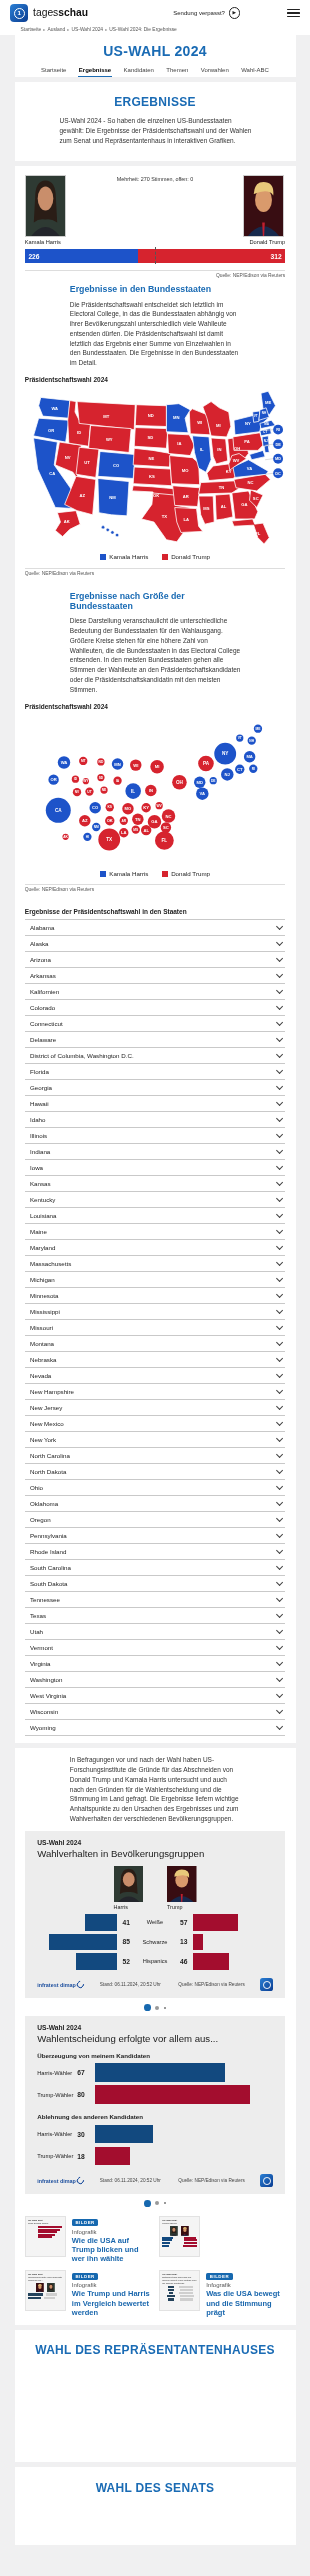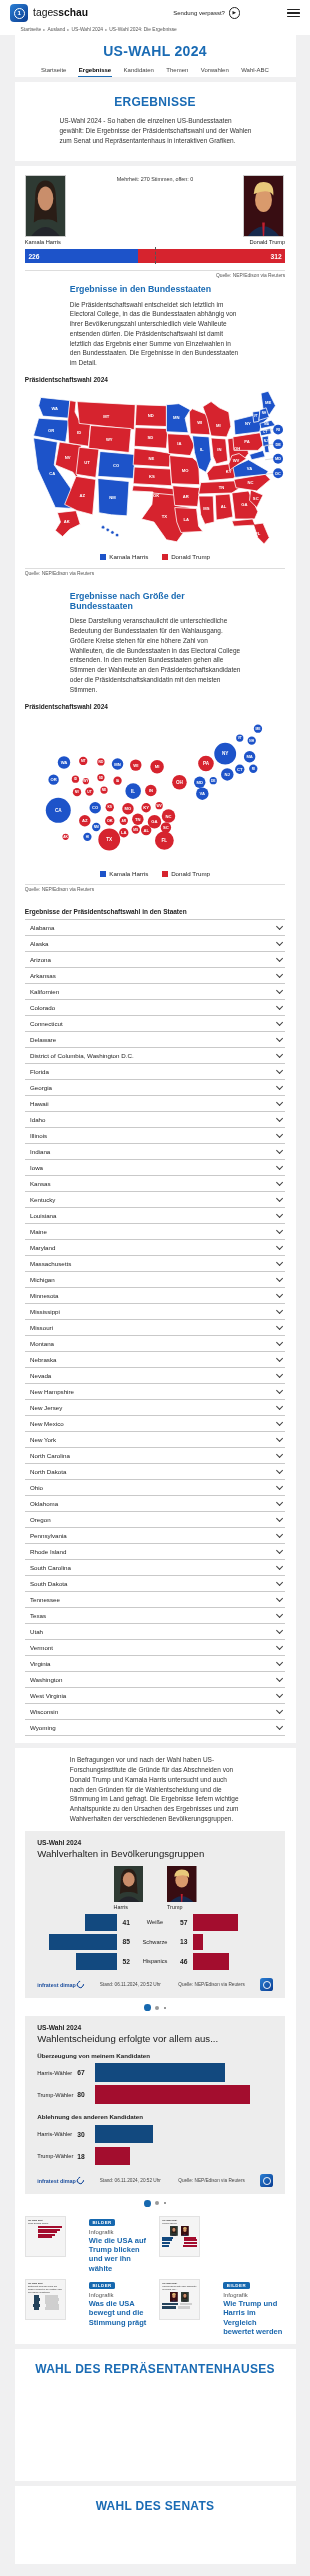--- a/index.html
+++ b/index.html
@@ -77,21 +77,21 @@
   .dec-row .lab{width:40px;font-size:5.7px;color:#222}
   .dec-row .num{width:17.6px;font-size:6.7px;font-weight:700;color:#222}
   .dec-row .bar{height:18.6px}
   .dots{display:flex;justify-content:center;align-items:center;gap:4.7px;margin:6.2px 0 2.1px}
   .dot{border-radius:50%;cursor:pointer}
   .dot.d0{width:6.7px;height:6.7px;background:#1668af}
   .dot.d1{width:4.1px;height:4.1px;background:#999}
   .dot.d2{width:2.1px;height:2.1px;background:#777}
   
   .teasers{display:grid;grid-template-columns:1fr 1fr;gap:6.2px 8.3px;margin-top:9.3px}
-  .teaser{display:flex;gap:23px;cursor:pointer}
+  .teaser{display:flex;gap:6px;cursor:pointer}
   .thumb{width:41px;height:41px;background:#f4f4f4;border:0.5px solid #e2e2e2;flex:0 0 auto;padding:2.1px;box-sizing:border-box;overflow:hidden}
   .t-k{font-size:2.3px;font-weight:700;color:#333;line-height:1.3}
   .t-t{font-size:2.3px;color:#333;line-height:1.25;margin-bottom:1px}
   .mrow{display:flex;align-items:center;gap:0.5px;margin:0.5px 0}
   .mrow .mb{height:2.1px}
   .tinyphoto{width:7.8px;height:9.8px}
   .badge{display:inline-block;background:#1668af;color:#fff;font-size:4.4px;font-weight:700;letter-spacing:0.5px;padding:1px 3.6px;border-radius:1.6px}
   .tkick{font-size:6px;color:#555;margin:2.6px 0 1px}
   .ttitle{font-size:7.5px;font-weight:700;color:#1a67ad;line-height:1.25}
 </style>
@@ -901,52 +901,20 @@
           <div class="mrow">
             <span style="display: inline-block; height: 2.1px; width: 7.2px; background: rgb(18, 73, 127);"></span>
             <span style="display: inline-block; width: 13.4px;"></span>
             <span style="display: inline-block; height: 2.1px; width: 14px; background: rgb(163, 13, 46);"></span>
           </div>
         </div>
       </div>
       <div class="teaser">
         <div class="thumb">
           <div class="t-k">US-Wahl 2024</div>
-          <div class="t-t">Entwickelt sich das Land auf diesem Gebiet in die richtige oder die falsche Richtung?</div>
-          <div class="mrow">
-            <span style="display: inline-block; width: 5.7px;"></span>
-            <span style="display: inline-block; height: 2.6px; width: 5.2px; background: rgb(36, 67, 92);"></span>
-            <span style="display: inline-block; height: 2.6px; width: 13.4px; background: rgb(207, 207, 207); margin-left: 5.2px;"></span>
-          </div>
-          <div class="mrow">
-            <span style="display: inline-block; width: 5.2px;"></span>
-            <span style="display: inline-block; height: 2.6px; width: 6.2px; background: rgb(36, 67, 92);"></span>
-            <span style="display: inline-block; height: 2.6px; width: 13.4px; background: rgb(207, 207, 207); margin-left: 5.2px;"></span>
-          </div>
-          <div class="mrow">
-            <span style="display: inline-block; width: 6px;"></span>
-            <span style="display: inline-block; height: 2.6px; width: 4.7px; background: rgb(36, 67, 92);"></span>
-            <span style="display: inline-block; height: 2.6px; width: 13.4px; background: rgb(207, 207, 207); margin-left: 5.2px;"></span>
-          </div>
-          <div class="mrow">
-            <span style="display: inline-block; width: 4.7px;"></span>
-            <span style="display: inline-block; height: 2.6px; width: 7.2px; background: rgb(36, 67, 92);"></span>
-            <span style="display: inline-block; height: 2.6px; width: 13.4px; background: rgb(207, 207, 207); margin-left: 5.2px;"></span>
-          </div>
-          <div class="mrow">
-            <span style="display: inline-block; width: 5.4px;"></span>
-            <span style="display: inline-block; height: 2.6px; width: 5.7px; background: rgb(36, 67, 92);"></span>
-            <span style="display: inline-block; height: 2.6px; width: 13.4px; background: rgb(207, 207, 207); margin-left: 5.2px;"></span>
-          </div>
-        </div>
-        <div><span class="badge">BILDER</span><div class="tkick">Infografik</div><div class="ttitle">Was die USA bewegt und die Stimmung prägt</div></div>
-      </div>
-      <div class="teaser">
-        <div class="thumb">
-          <div class="t-k">US-Wahl 2024</div>
           <div class="t-t">Überwiegend gute oder schlechte Meinung von...</div>
           <div style="display: flex; gap: 3.1px; justify-content: center; margin: 1px 0px;">
             <div class="tinyphoto"><svg viewBox="0 0 60 80" width="100%" height="100%" preserveAspectRatio="none">
                 <rect x="0" y="0" width="60" height="80" fill="#380d12"></rect>
                 <path d="M6,80 Q30,54 54,80 Z" fill="#16294d"></path>
                 <ellipse cx="30" cy="32" rx="13" ry="16" fill="#d99a6c"></ellipse>
                 <path d="M15,24 Q16,8 30,8 Q47,8 45,26 Q38,16 15,24 Z" fill="#e8c87a"></path>
                 <polygon points="28,62 32,62 31,80 29,80" fill="#c11f2e"></polygon>
               </svg></div>
             <div class="tinyphoto"><svg viewBox="0 0 60 80" width="100%" height="100%" preserveAspectRatio="none">
@@ -960,20 +928,52 @@
             <span style="display: inline-block; height: 2.6px; width: 15.5px; background: rgb(36, 67, 92);"></span>
             <span style="display: inline-block; height: 2.6px; width: 11.4px; background: rgb(207, 207, 207); margin-left: 2.1px;"></span>
           </div>
           <div class="mrow">
             <span style="display: inline-block; height: 2.6px; width: 13.4px; background: rgb(36, 67, 92);"></span>
             <span style="display: inline-block; height: 2.6px; width: 11.4px; background: rgb(207, 207, 207); margin-left: 2.1px;"></span>
           </div>
         </div>
         <div><span class="badge">BILDER</span><div class="tkick">Infografik</div><div class="ttitle">Wie Trump und Harris im Vergleich bewertet werden</div></div>
       </div>
+      <div class="teaser">
+        <div class="thumb">
+          <div class="t-k">US-Wahl 2024</div>
+          <div class="t-t">Entwickelt sich das Land auf diesem Gebiet in die richtige oder die falsche Richtung?</div>
+          <div class="mrow">
+            <span style="display: inline-block; width: 5.7px;"></span>
+            <span style="display: inline-block; height: 2.6px; width: 5.2px; background: rgb(36, 67, 92);"></span>
+            <span style="display: inline-block; height: 2.6px; width: 13.4px; background: rgb(207, 207, 207); margin-left: 5.2px;"></span>
+          </div>
+          <div class="mrow">
+            <span style="display: inline-block; width: 5.2px;"></span>
+            <span style="display: inline-block; height: 2.6px; width: 6.2px; background: rgb(36, 67, 92);"></span>
+            <span style="display: inline-block; height: 2.6px; width: 13.4px; background: rgb(207, 207, 207); margin-left: 5.2px;"></span>
+          </div>
+          <div class="mrow">
+            <span style="display: inline-block; width: 6px;"></span>
+            <span style="display: inline-block; height: 2.6px; width: 4.7px; background: rgb(36, 67, 92);"></span>
+            <span style="display: inline-block; height: 2.6px; width: 13.4px; background: rgb(207, 207, 207); margin-left: 5.2px;"></span>
+          </div>
+          <div class="mrow">
+            <span style="display: inline-block; width: 4.7px;"></span>
+            <span style="display: inline-block; height: 2.6px; width: 7.2px; background: rgb(36, 67, 92);"></span>
+            <span style="display: inline-block; height: 2.6px; width: 13.4px; background: rgb(207, 207, 207); margin-left: 5.2px;"></span>
+          </div>
+          <div class="mrow">
+            <span style="display: inline-block; width: 5.4px;"></span>
+            <span style="display: inline-block; height: 2.6px; width: 5.7px; background: rgb(36, 67, 92);"></span>
+            <span style="display: inline-block; height: 2.6px; width: 13.4px; background: rgb(207, 207, 207); margin-left: 5.2px;"></span>
+          </div>
+        </div>
+        <div><span class="badge">BILDER</span><div class="tkick">Infografik</div><div class="ttitle">Was die USA bewegt und die Stimmung prägt</div></div>
+      </div>
     </div>
 </div>
 
 <div class="card" style="height:132px">
   <h2 class="sect">WAHL DES REPRÄSENTANTENHAUSES</h2>
 </div>
 
 <div class="card" style="height:78px">
   <h2 class="sect">WAHL DES SENATS</h2>
 </div>

